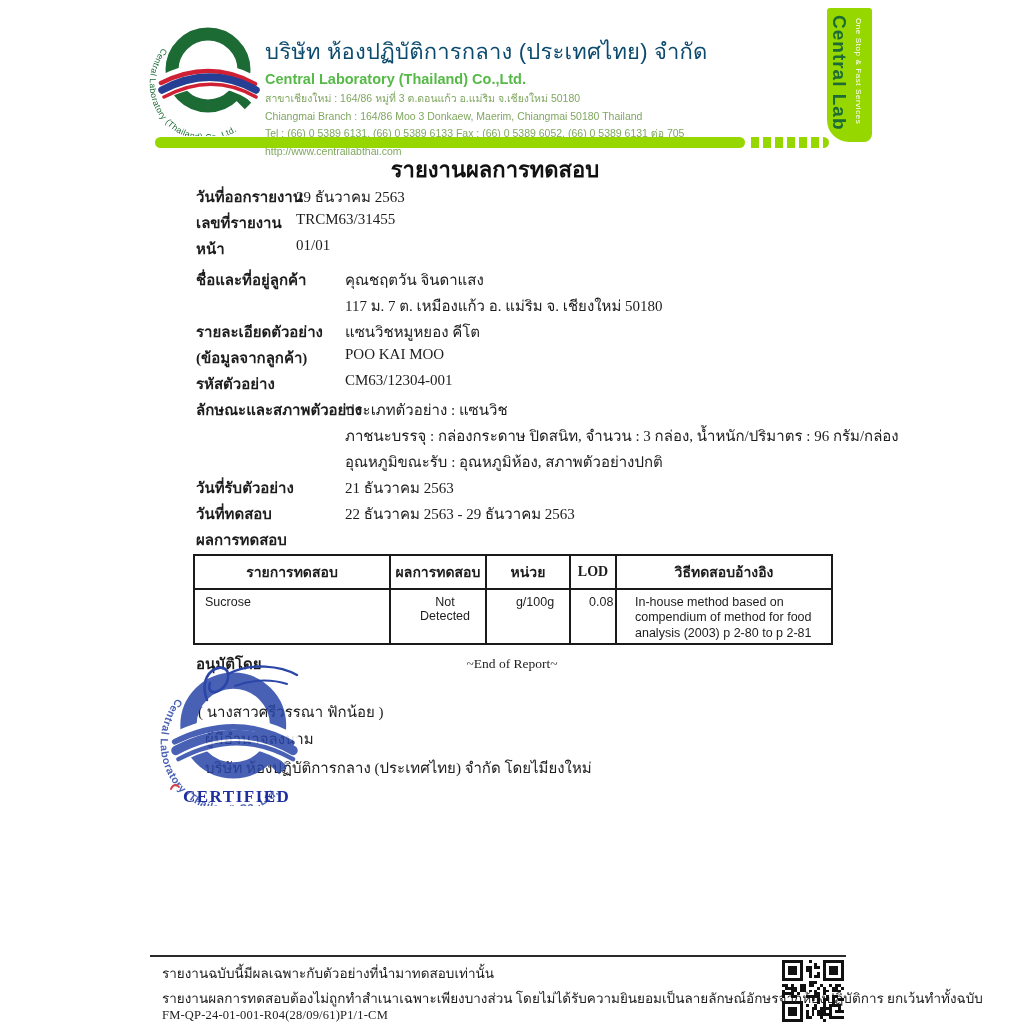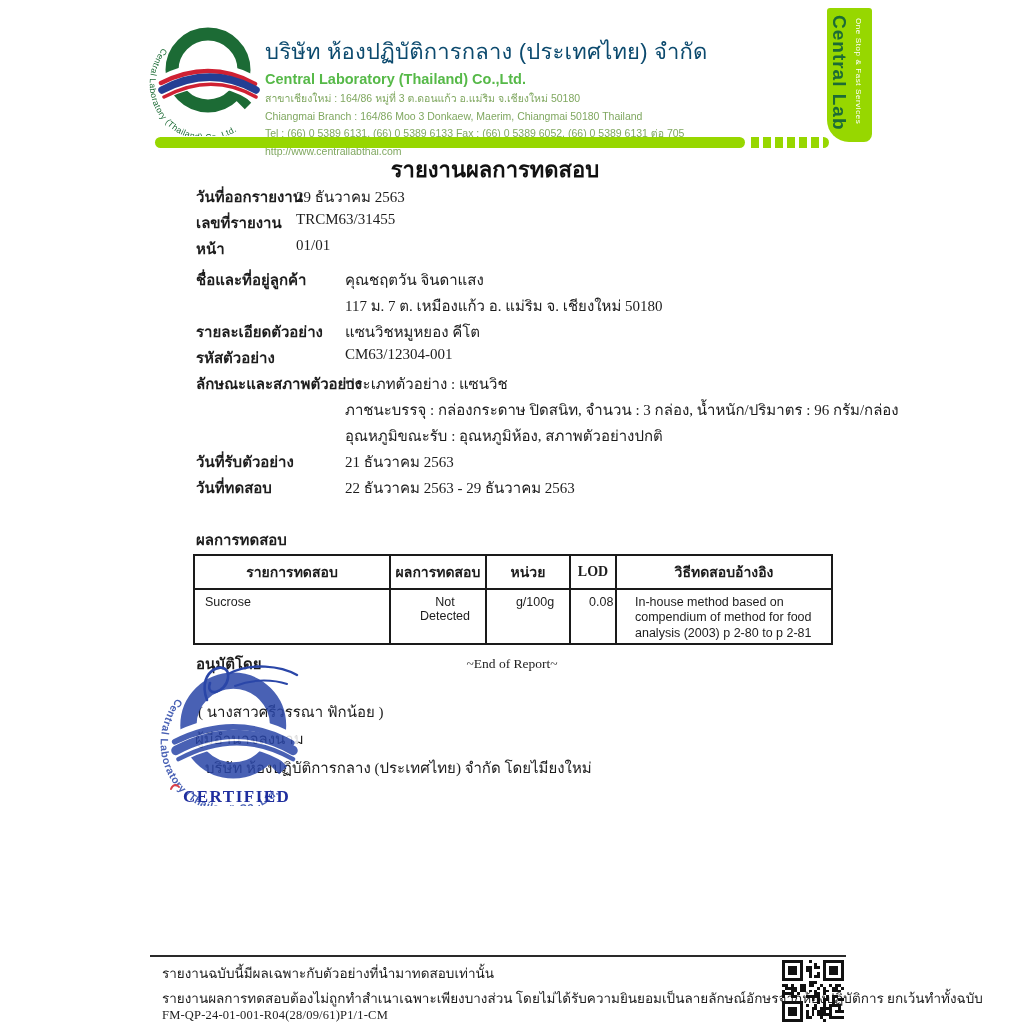--- a/index.html
+++ b/index.html
@@ -117,20 +117,24 @@
         <span class="lbl">ชื่อและที่อยู่ลูกค้า</span>
         <span>คุณชฤตวัน จินดาแสง</span>
       </div>
     <div class="frow">
         <span class="lbl"></span>
         <span>117 ม. 7 ต. เหมืองแก้ว อ. แม่ริม จ. เชียงใหม่ 50180</span>
       </div>
     <div class="frow">
         <span class="lbl">รายละเอียดตัวอย่าง</span>
         <span>แซนวิชหมูหยอง คีโต</span>
+      </div>
+    <div class="frow">
+        <span class="lbl">(ข้อมูลจากลูกค้า)</span>
+        <span>POO KAI MOO</span>
       </div>
     <div class="frow">
         <span class="lbl">รหัสตัวอย่าง</span>
         <span>CM63/12304-001</span>
       </div>
     <div class="frow">
         <span class="lbl">ลักษณะและสภาพตัวอย่าง</span>
         <span>ประเภทตัวอย่าง : แซนวิช</span>
       </div>
     <div class="frow">
@@ -176,21 +180,21 @@
         <td class="td-c">g/100g</td>
         <td class="td-c">0.08</td>
         <td class="td-method">In-house method based on compendium of method for food analysis (2003) p 2-80 to p 2-81</td>
       </tr>
     </tbody>
   </table>
   <div class="abs endnote">~End of Report~</div>
 
   <div class="abs approve-lbl">อนุมัติโดย</div>
   <div class="abs signer" style="left:183px;top:700px;">( นางสาวศรีวรรณา ฟักน้อย )</div>
-  <div class="abs signer" style="left:180px;top:727px;">ผู้มีอำนาจลงนาม</div>
+  <div class="abs signer" style="left:190px;top:727px;">ผู้มีอำนาจลงนาม</div>
   <div class="abs signer" style="left:190px;top:756px;">บริษัท ห้องปฏิบัติการกลาง (ประเทศไทย) จำกัด โดยไมียงใหม่</div>
 
   <svg class="abs stamp" style="left:156px;top:660px;" width="152" height="146" viewBox="0 0 122 116">
     <circle cx="62" cy="52" r="36" fill="none" stroke="#2a46a8" stroke-width="13"></circle>
     <line x1="88" y1="74" x2="102" y2="88" stroke="#2a46a8" stroke-width="9"></line>
     <path d="M 16,70 C 46,54 78,52 110,72" fill="none" stroke="#ffffff" stroke-width="24"></path>
     <path d="M 15,65 C 45,50 77,48 109,66" fill="none" stroke="#2a46a8" stroke-width="4.5" stroke-linecap="round"></path>
     <path d="M 16,72 C 46,56 78,54 110,72" fill="none" stroke="#2a46a8" stroke-width="7.5" stroke-linecap="round"></path>
     <path d="M 18,79 C 48,63 79,61 110,79" fill="none" stroke="#2a46a8" stroke-width="3.5" stroke-linecap="round"></path>
     <path id="tp-stamp" d="M 17,30 A 56 56 0 1 0 114,80" fill="none"></path>

